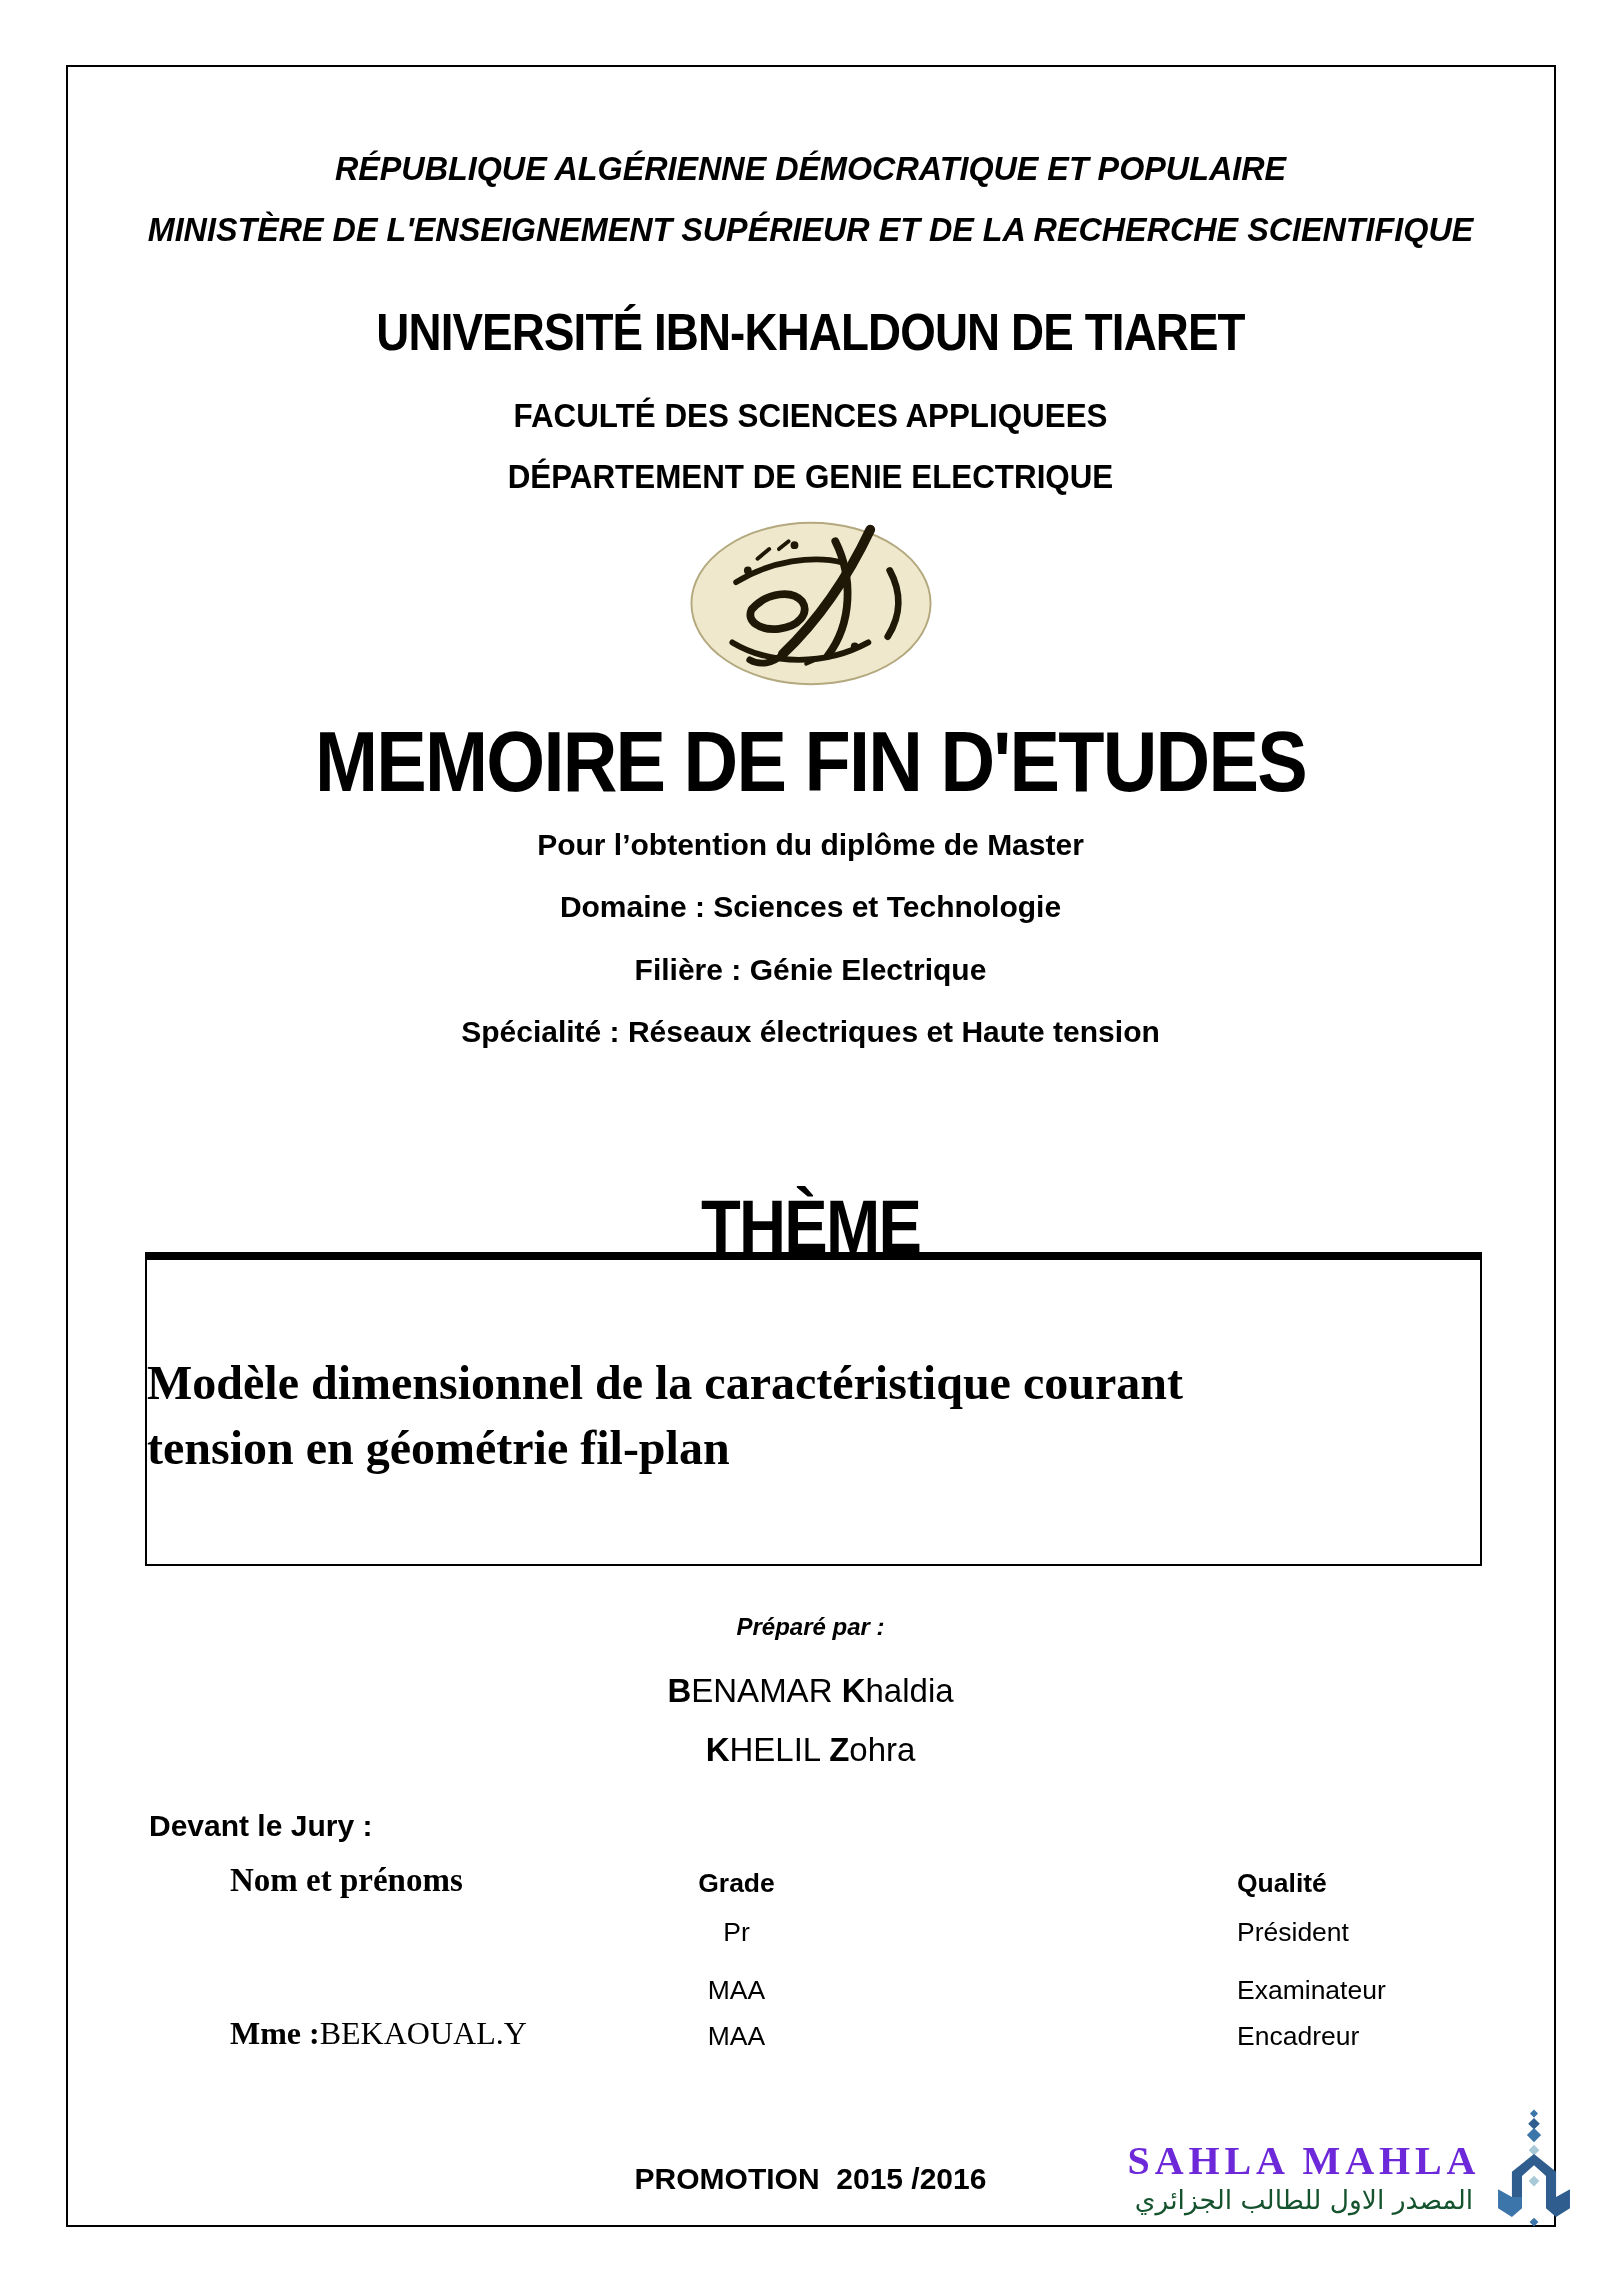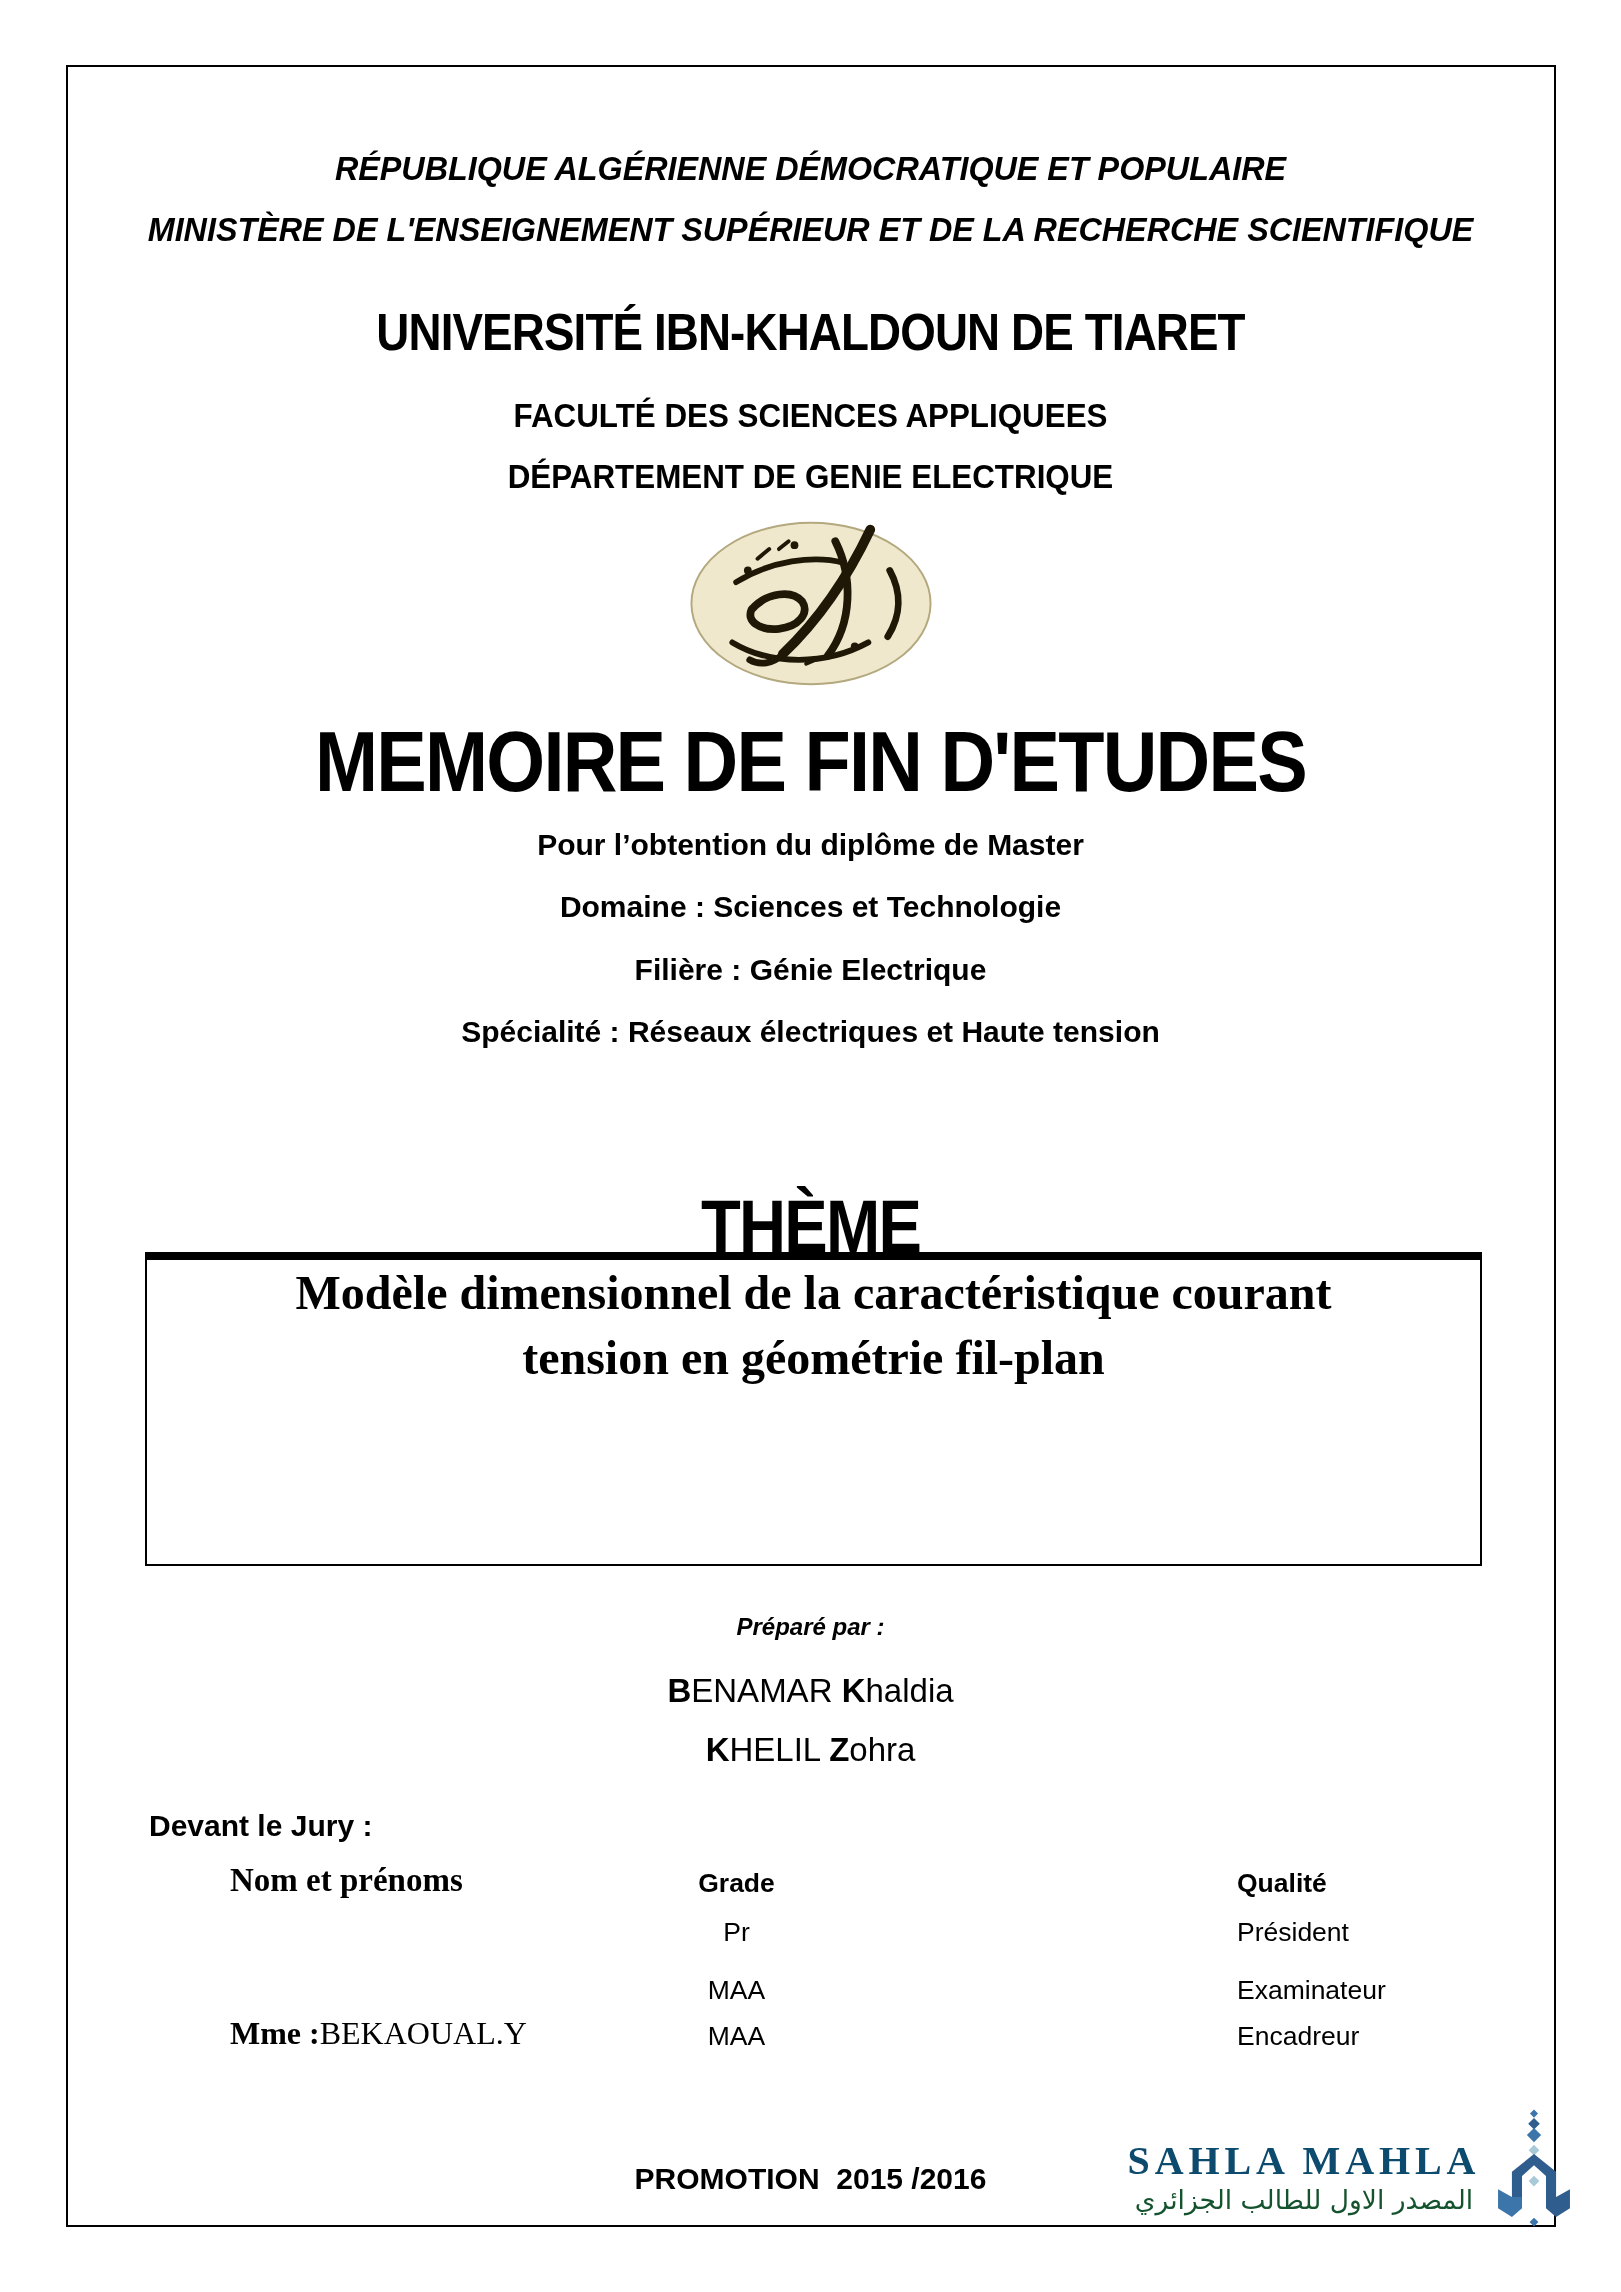--- a/index.html
+++ b/index.html
@@ -24,21 +24,21 @@
   .memoire { top:712px;  font-size:86px; font-weight:bold; transform:scaleX(.88); letter-spacing:-2px; }
   .pour    { top:828px;  font-size:30px; font-weight:bold; }
   .dom     { top:890px;  font-size:30px; font-weight:bold; }
   .fil     { top:953px;  font-size:30px; font-weight:bold; }
   .spec    { top:1015px; font-size:30px; font-weight:bold; }
 
   .theme-h { top:1184px; font-size:74px; font-weight:bold; transform:scaleX(.88); letter-spacing:-2px; }
   .theme-box {
     position:absolute; left:145px; top:1252px; width:1337px; height:314px;
     border:2.9px solid #000; border-top:8.8px solid #000; box-sizing:border-box;
-    text-align:center; 
+    text-align:left; padding-top:90px;
   }
   .theme-line { font-family:"Liberation Serif", serif; font-weight:bold; font-size:48px; line-height:65px; }
 
   .prep  { top:1613px; font-size:24px; font-weight:bold; font-style:italic; }
   .auth1 { top:1672px; font-size:33px; }
   .auth2 { top:1731px; font-size:33px; }
   .auth1 .ini, .auth2 .ini { font-weight:bold; }
 
   .jury-label { position:absolute; left:149px; top:1809px; font-size:30px; font-weight:bold; }
   .col-names  { position:absolute; left:230px; width:412px; }
@@ -128,21 +128,21 @@
   <div class="col-grade cell-sans r2c">MAA</div>
   <div class="col-qual cell-sans r2c">Examinateur</div>
 
   <div class="col-names name-row r3n"><span class="rt">Mme :</span><span>BEKAOUAL.Y</span></div>
   <div class="col-grade cell-sans r3c">MAA</div>
   <div class="col-qual cell-sans r3c">Encadreur</div>
 
   <div class="cline promo">PROMOTION  2015 /2016</div>
 
   <div class="wm">
-    <div class="wm-brand" style="color:#0c4a6e;">SAHLA MAHLA</div>
+    <div class="wm-brand" style="color:#6d28d9;">SAHLA MAHLA</div>
     <div class="wm-tagline" style="color:#14532d;" dir="rtl">المصدر الاول للطالب الجزائري</div>
   </div>
 
   <div class="wm-emblem">
     <svg width="82" height="123" viewBox="0 0 130 190" xmlns="http://www.w3.org/2000/svg">
       <g>
         <rect x="60.5" y="3.5" width="9" height="9" transform="rotate(45 65 8)" fill="#3C75A9"></rect>
         <rect x="58.5" y="17.5" width="13" height="13" transform="rotate(45 65 24)" fill="#2F5E8E"></rect>
         <rect x="57" y="34" width="16" height="16" transform="rotate(45 65 42)" fill="#3C75A9"></rect>
         <rect x="59" y="60" width="12" height="12" transform="rotate(45 65 66)" fill="#A7C9D8"></rect>

